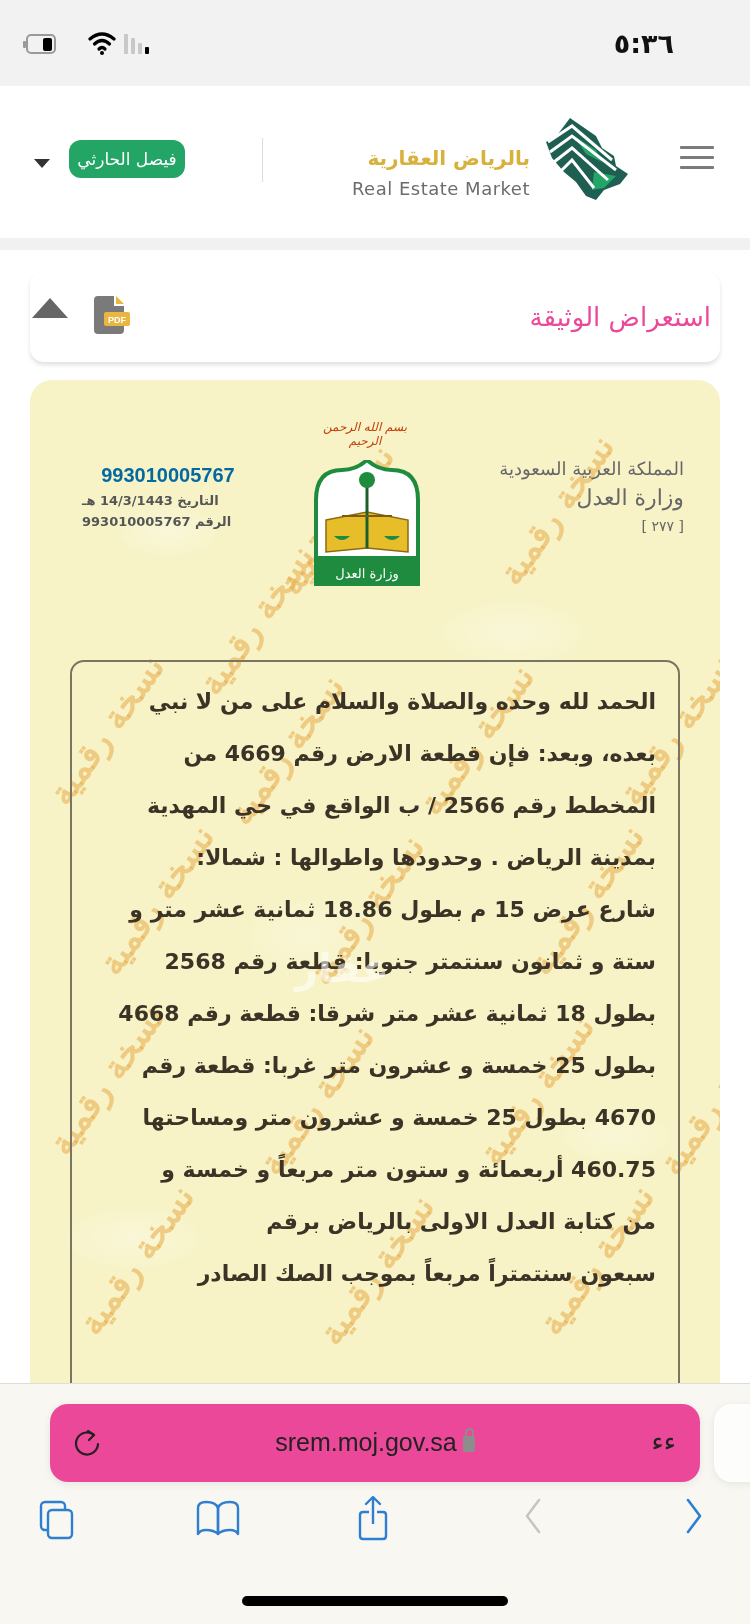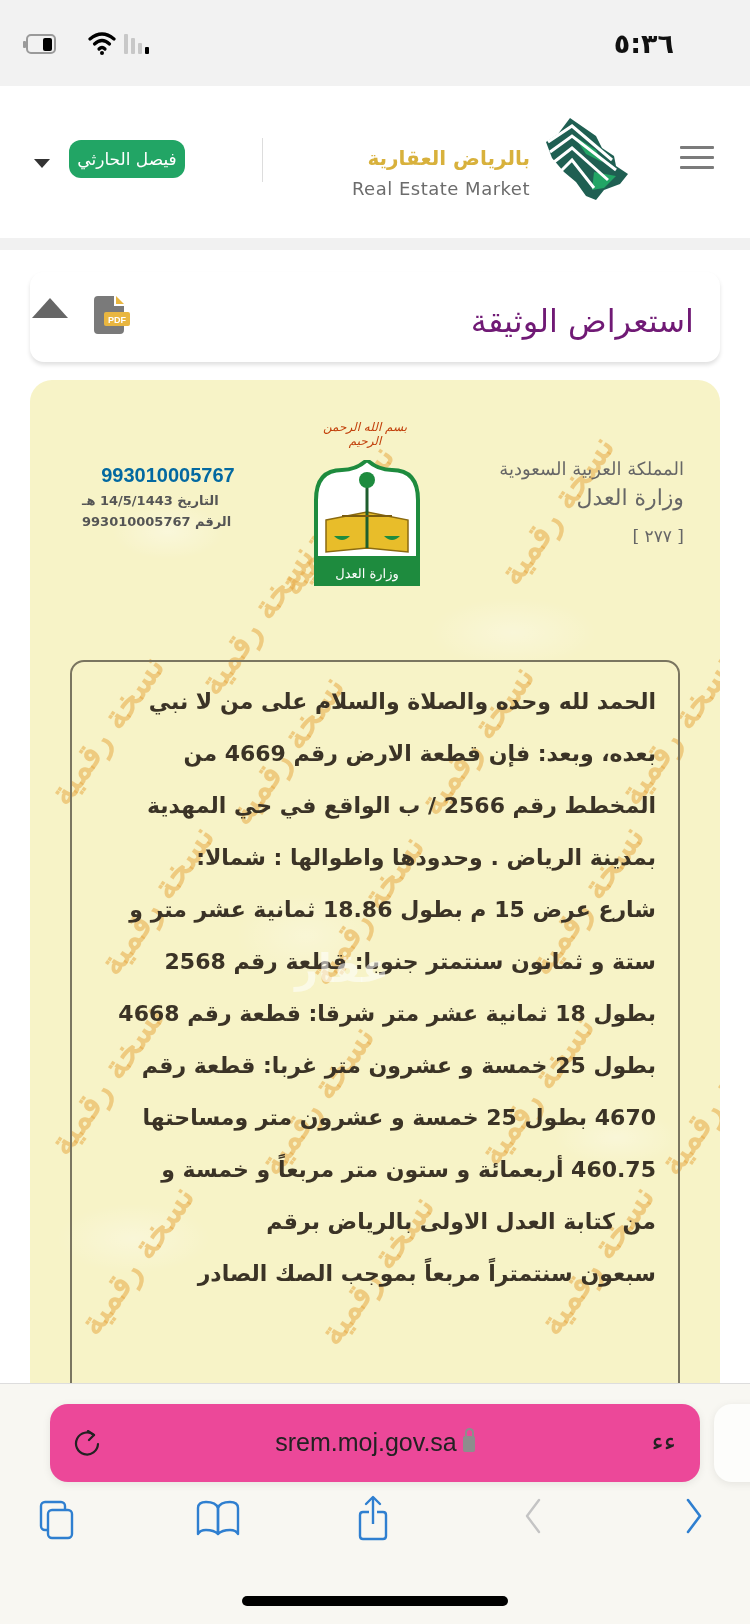--- a/index.html
+++ b/index.html
@@ -25,41 +25,41 @@
     .logo-ar { position: absolute; right: 220px; top: 60px; font-size: 20px; color: #d8b13c; font-weight: bold; letter-spacing: 2px; }
     .logo-en { position: absolute; right: 220px; top: 92px; font-size: 18px; color: #6c6c6c; font-family: "DejaVu Sans", sans-serif; letter-spacing: 0.5px; }
     .header-divider { position: absolute; left: 262px; top: 52px; width: 1px; height: 44px; background: #dddddd; }
     .user-button { position: absolute; left: 69px; top: 54px; width: 116px; height: 38px; background: #22a565; color: #fff; border-radius: 12px; font-size: 17px; display: flex; align-items: center; justify-content: center; direction: rtl; }
     .user-caret { position: absolute; left: 34px; top: 73px; width: 0; height: 0; border-left: 8px solid transparent; border-right: 8px solid transparent; border-top: 9px solid #333; }
 
     .gray-band { position: absolute; left: 0; top: 238px; width: 750px; height: 12px; background: #f1f1f1; }
 
     
     .doc-head { position: absolute; left: 30px; top: 272px; width: 690px; height: 90px; background: #fff; border-radius: 14px; box-shadow: 0 3px 4px rgba(0,0,0,0.12); }
-    .doc-title { position: absolute; right: 26px; top: 30px; font-size: 32px; color: #701a75; direction: rtl; }
+    .doc-title { position: absolute; right: 9px; top: 30px; font-size: 26px; color: #ec4899; direction: rtl; }
     .collapse-icon { position: absolute; left: 2px; top: 26px; width: 0; height: 0; border-left: 18px solid transparent; border-right: 18px solid transparent; border-bottom: 20px solid #666; }
     .pdf-icon { position: absolute; left: 64px; top: 24px; width: 36px; height: 38px; }
 
     
     .document { position: absolute; left: 30px; top: 380px; width: 690px; height: 1010px; background: #f7f3c7; border-radius: 22px 22px 0 0; overflow: hidden; }
     .doc-texture { position: absolute; inset: 0;
       background:
         radial-gradient(ellipse 80px 40px at 20% 15%, rgba(255,255,255,0.35), transparent 70%),
         radial-gradient(ellipse 120px 50px at 70% 25%, rgba(255,255,255,0.3), transparent 70%),
         radial-gradient(ellipse 100px 60px at 40% 55%, rgba(255,255,255,0.25), transparent 70%),
         radial-gradient(ellipse 90px 40px at 85% 75%, rgba(255,255,255,0.3), transparent 70%),
         radial-gradient(ellipse 110px 50px at 15% 85%, rgba(255,255,255,0.3), transparent 70%); }
     .wm { position: absolute; color: rgba(232,170,70,0.55); font-size: 34px; font-weight: bold; transform: rotate(-55deg); font-family: "DejaVu Serif", serif; white-space: nowrap; pointer-events: none; }
 
     .basmala { position: absolute; left: 290px; top: 40px; width: 90px; font-size: 12px; color: #c2410c; text-align: center; font-family: "DejaVu Serif", serif; font-style: italic; }
     .emblem { position: absolute; left: 282px; top: 80px; width: 110px; height: 126px; }
     .kingdom { position: absolute; right: 36px; top: 78px; width: 190px; font-family: "DejaVu Serif", serif; color: #666; direction: rtl; }
     .kingdom .k1 { font-size: 18px; }
     .kingdom .k2 { font-size: 22px; margin-top: 6px; }
-    .kingdom .k3 { font-size: 17px; margin-top: 16px; letter-spacing: 2px; }
+    .kingdom .k3 { font-size: 14px; margin-top: 8px; letter-spacing: 2px; }
 
     .ref-block { position: absolute; left: 38px; top: 84px; width: 200px; text-align: right; color: #555; font-weight: bold; }
     .ref-big { font-size: 20px; font-family: Liberation Sans, sans-serif; text-align: center; color: #0369a1; }
     .ref-line { font-size: 13px; margin-top: 6px; direction: rtl; text-align: left; padding-left: 14px; }
 
     .body-box { position: absolute; left: 40px; top: 280px; width: 610px; height: 760px; border: 2px solid #7a7560; border-radius: 14px 14px 0 0; }
     .body-text { position: absolute; right: 64px; top: 296px; width: 560px; direction: rtl; text-align: right; font-family: "DejaVu Sans", sans-serif; font-weight: bold; font-size: 22px; line-height: 52px; color: #3b3326; }
     .body-text p { white-space: nowrap; }
     .aqar-wm { position: absolute; left: 265px; top: 565px; font-size: 40px; color: rgba(255,255,255,0.55); font-weight: bold; }
 
@@ -172,21 +172,21 @@
   </svg>
 
   <div class="kingdom">
     <div class="k1">المملكة العربية السعودية</div>
     <div class="k2">وزارة العدل</div>
     <div class="k3">[ ٢٧٧ ]</div>
   </div>
 
   <div class="ref-block">
     <div class="ref-big">993010005767</div>
-    <div class="ref-line">التاريخ 14/5/1443 هـ</div>
+    <div class="ref-line">التاريخ 14/3/1443 هـ</div>
     <div class="ref-line">الرقم 993010005767</div>
   </div>
 
   <div class="body-box"></div>
   <div class="body-text" style="top:-84px; position:relative;"></div>
   <div class="body-text">
     <p>الحمد لله وحده والصلاة والسلام على من لا نبي</p>
     <p>بعده، وبعد: فإن قطعة الارض رقم 4669 من</p>
     <p>المخطط رقم 2566 / ب الواقع في حي المهدية</p>
     <p>بمدينة الرياض . وحدودها واطوالها : شمالا:</p>

